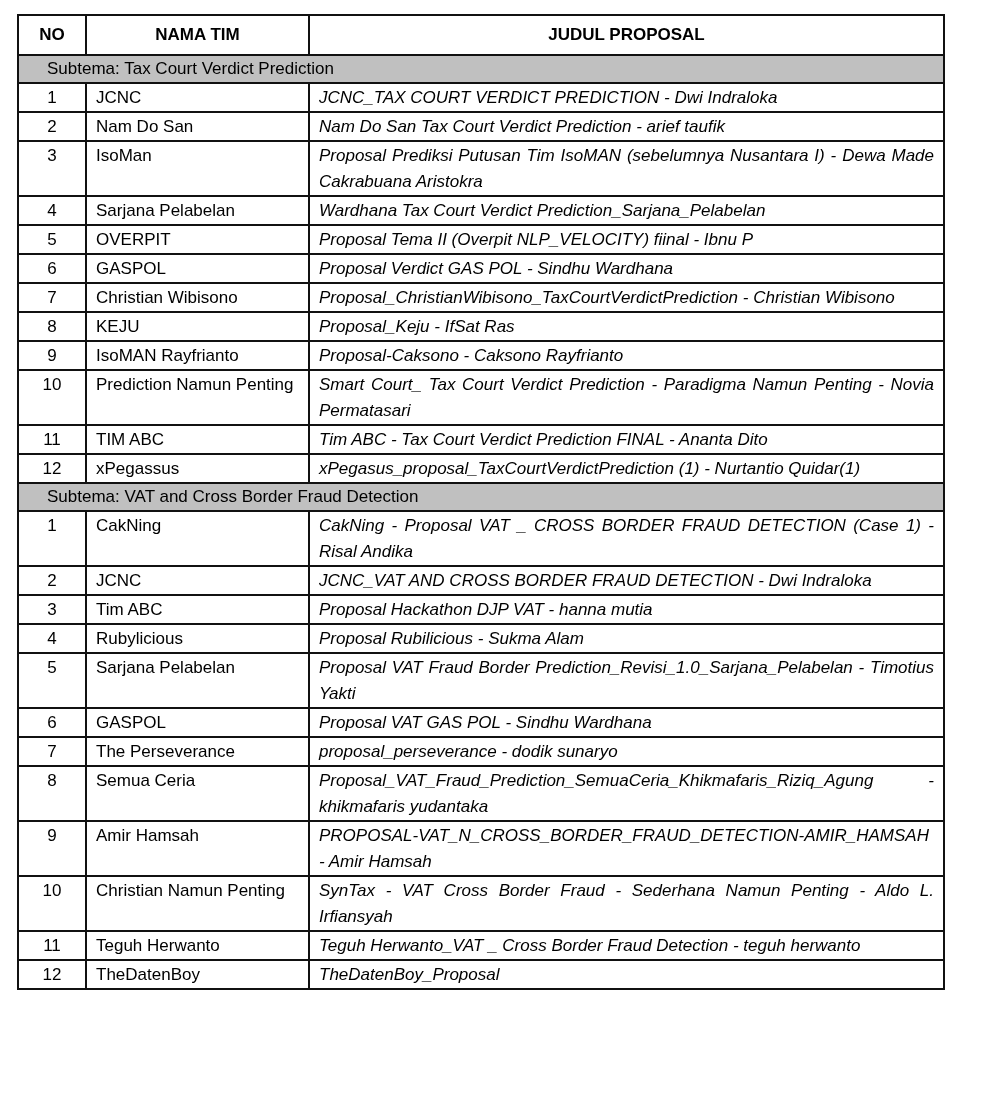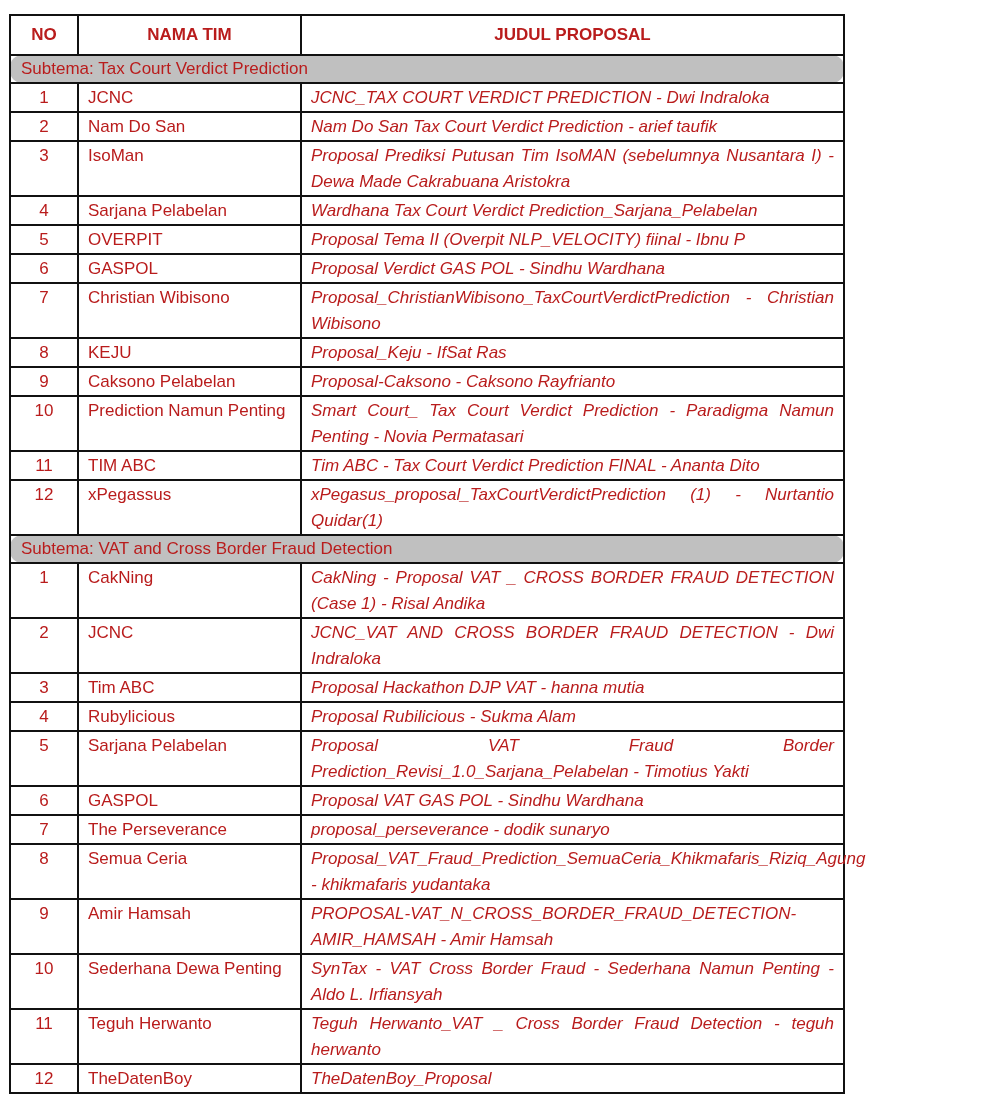--- a/index.html
+++ b/index.html
@@ -1,31 +1,31 @@
 <!DOCTYPE html>
 <html><head>
   <meta charset="utf-8">
   <style>
     html, body { margin: 0; padding: 0; background: #ffffff; }
     body { width: 994px; height: 1113px; position: relative; overflow: hidden; }
     .tbl {
-      position: absolute; left: 9px; top: 14px; width: 836px;
+      position: absolute; left: 17px; top: 14px; width: 928px;
       border-collapse: collapse; table-layout: fixed;
-      font-family: "Liberation Sans", sans-serif; font-size: 17px; color: #b91c1c;
+      font-family: "Liberation Sans", sans-serif; font-size: 17px; color: #000000;
     }
     .tbl td, .tbl th {
       border: 2px solid #111; padding: 0 9px; vertical-align: top;
       line-height: 26px; height: 26px;
     }
     .tbl th { font-weight: bold; text-align: center; height: 38px; vertical-align: middle; font-size: 17px; }
     .col-no { width: 68px; }
     .col-team { width: 223px; }
     .tbl td.no { text-align: center; padding: 0 4px; }
     .tbl td.title { text-align: justify; text-align-last: left; font-style: italic; }
-    .tbl tr.sub td { background: #c0c0c0; padding: 0 10px; border-radius: 12px; }
+    .tbl tr.sub td { background: #c0c0c0; padding: 0 28px; }
     .tbl tr.row td { padding-top: 1px; }
   </style>
 </head>
 <body>
 
 <table class="tbl">
   <colgroup>
     <col class="col-no">
     <col class="col-team">
     <col>
@@ -76,21 +76,21 @@
         <td class="team">Christian Wibisono</td>
         <td class="title">Proposal_ChristianWibisono_TaxCourtVerdictPrediction - Christian Wibisono</td>
       </tr>
       <tr class="row">
         <td class="no">8</td>
         <td class="team">KEJU</td>
         <td class="title">Proposal_Keju - IfSat Ras</td>
       </tr>
       <tr class="row">
         <td class="no">9</td>
-        <td class="team">Caksono Pelabelan</td>
+        <td class="team">IsoMAN Rayfrianto</td>
         <td class="title">Proposal-Caksono - Caksono Rayfrianto</td>
       </tr>
       <tr class="row">
         <td class="no">10</td>
         <td class="team">Prediction Namun Penting</td>
         <td class="title">Smart Court_ Tax Court Verdict Prediction - Paradigma Namun Penting - Novia Permatasari</td>
       </tr>
       <tr class="row">
         <td class="no">11</td>
         <td class="team">TIM ABC</td>
@@ -144,21 +144,21 @@
         <td class="team">Semua Ceria</td>
         <td class="title">Proposal_VAT_Fraud_Prediction_SemuaCeria_Khikmafaris_Riziq_Agung - khikmafaris yudantaka</td>
       </tr>
       <tr class="row">
         <td class="no">9</td>
         <td class="team">Amir Hamsah</td>
         <td class="title">PROPOSAL-VAT_N_CROSS_BORDER_FRAUD_DETECTION-AMIR_HAMSAH - Amir Hamsah</td>
       </tr>
       <tr class="row">
         <td class="no">10</td>
-        <td class="team">Sederhana Dewa Penting</td>
+        <td class="team">Christian Namun Penting</td>
         <td class="title">SynTax - VAT Cross Border Fraud - Sederhana Namun Penting - Aldo L. Irfiansyah</td>
       </tr>
       <tr class="row">
         <td class="no">11</td>
         <td class="team">Teguh Herwanto</td>
         <td class="title">Teguh Herwanto_VAT _ Cross Border Fraud Detection - teguh herwanto</td>
       </tr>
       <tr class="row">
         <td class="no">12</td>
         <td class="team">TheDatenBoy</td>

